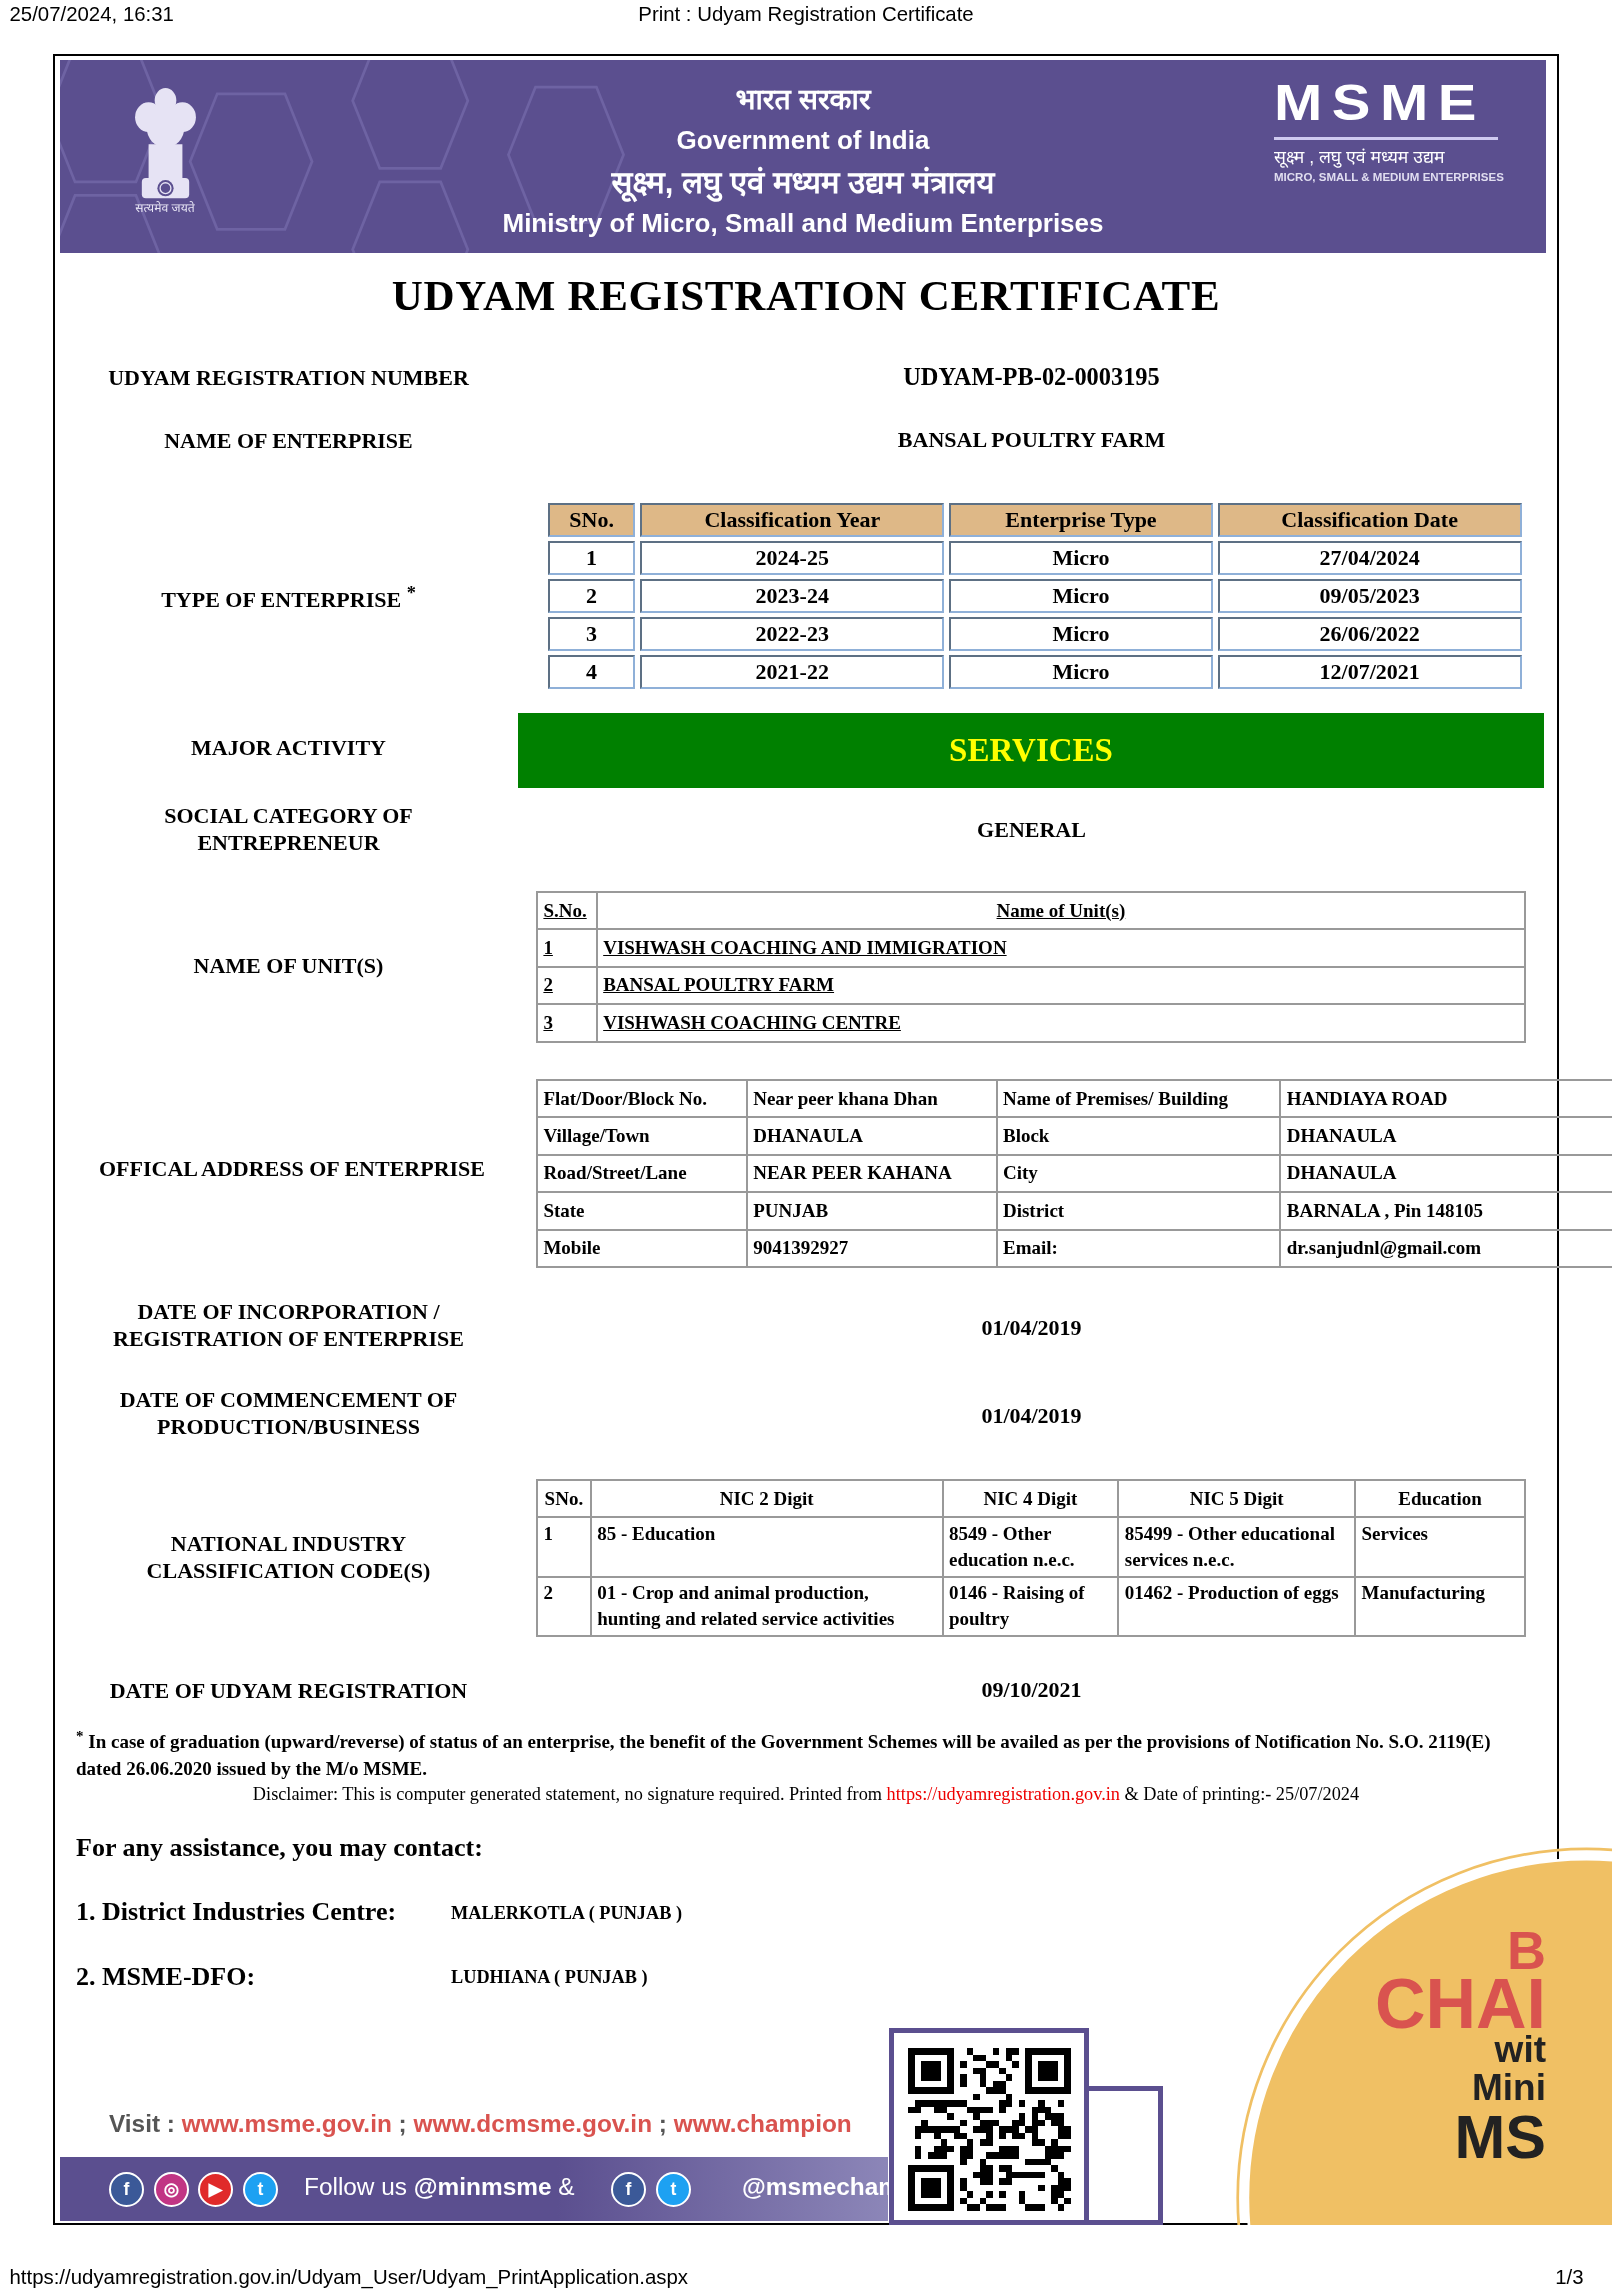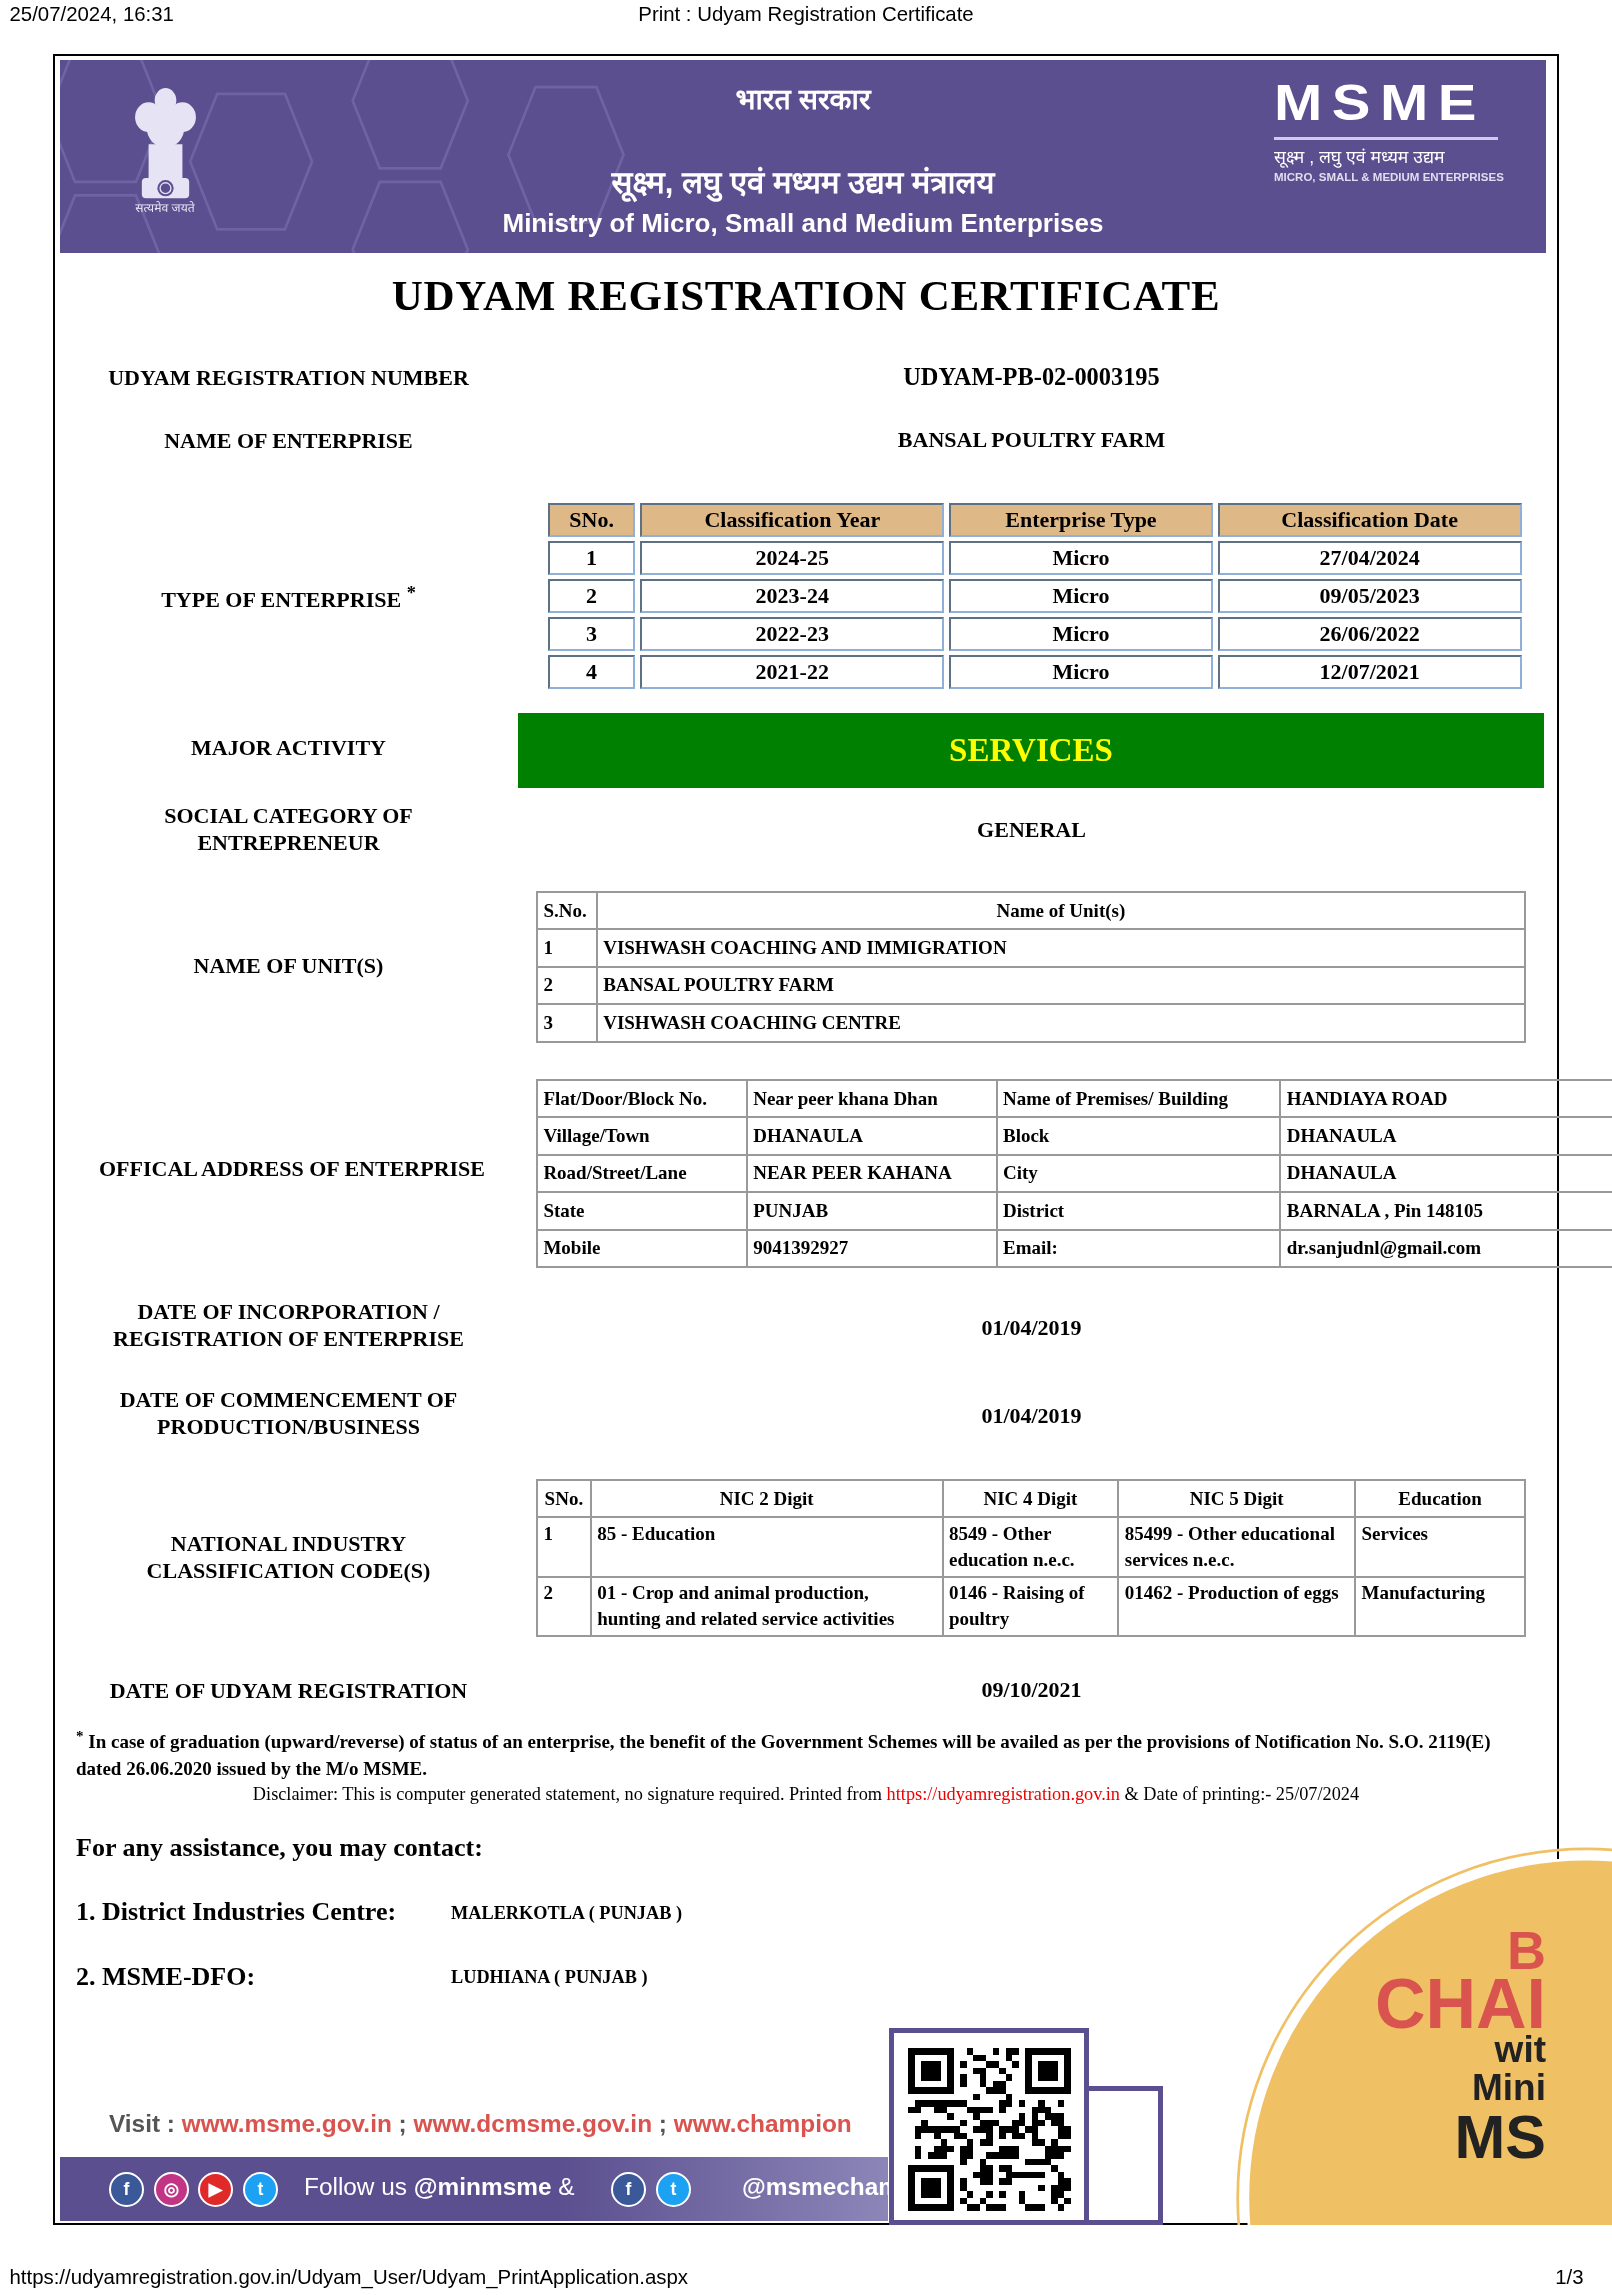--- a/index.html
+++ b/index.html
@@ -40,21 +40,21 @@
   #cls-table { position:absolute; left:543px; top:499px; border-collapse:separate; border-spacing:5.4px 4.1px; }
   #cls-table th, #cls-table td { font-size:22px; font-weight:bold; text-align:center; height:30px; padding:0 4.1px; }
   #cls-table th { background:#deb887; border:2px solid #5d7084; border-bottom-color:#8fb0d8; border-right-color:#8fb0d8; }
   #cls-table td { background:#fff; border:2px solid #5d7084; border-bottom-color:#8fb0d8; border-right-color:#8fb0d8; }
 
   #services-bar { left:518px; top:713px; width:1026px; height:75px; background:#008000; color:#ffff00; font-size:33px; font-weight:bold; text-align:center; line-height:75px; }
 
   table.grid { position:absolute; border-collapse:collapse; font-size:19px; font-weight:bold; }
   table.grid td, table.grid th { border:2px solid #999; padding:2.7px 5.4px; text-align:left; vertical-align:top; }
   #units-table { left:536px; top:891px; width:990px; }
-  #units-table th, #units-table td { height:30px; vertical-align:middle; }
+  #units-table th, #units-table td { height:30px; vertical-align:middle;text-decoration:underline; }
   #units-table th.c { text-align:center; }
   #addr-table { left:536px; top:1079px; width:1198px; }
   #addr-table td { height:30px; vertical-align:middle; white-space:nowrap; }
   #nic-table { left:536px; top:1479px; width:990px; }
   #nic-table th { text-align:center; height:30px; vertical-align:middle; }
   #nic-table td { line-height:26px; }
 
   #footnote { left:76px; top:1723px; width:1458px; font-size:19px; font-weight:bold; line-height:27px; }
   #footnote sup { font-size:15px; }
   #disclaimer { left:0; width:1612px; top:1784px; text-align:center; font-size:18.3px; }
@@ -107,20 +107,21 @@
       <ellipse cx="55" cy="70" rx="28" ry="30"></ellipse>
       <rect x="30" y="95" width="50" height="55"></rect>
       <rect x="20" y="145" width="70" height="30" rx="6"></rect>
     </g>
     <circle cx="55" cy="160" r="12" fill="#5b4f8f"></circle>
     <circle cx="55" cy="160" r="8" fill="none" stroke="#e6e3f4" stroke-width="2"></circle>
   </svg>
   <div id="emblem-motto">सत्यमेव जयते</div>
 
   <div class="bn-text" id="bn-hindi1">भारत सरकार</div>
+  <div class="bn-text" id="bn-eng1">Government of India</div>
   <div class="bn-text" id="bn-hindi2">सूक्ष्म, लघु एवं मध्यम उद्यम मंत्रालय</div>
   <div class="bn-text" id="bn-eng2">Ministry of Micro, Small and Medium Enterprises</div>
 
   <div id="msme-logo">
     <div id="msme-word">MSME</div>
     <div id="msme-rule"></div>
     <div id="msme-hindi">सूक्ष्म , लघु एवं मध्यम उद्यम</div>
     <div id="msme-eng">MICRO, SMALL &amp; MEDIUM ENTERPRISES</div>
   </div>
 </div>

